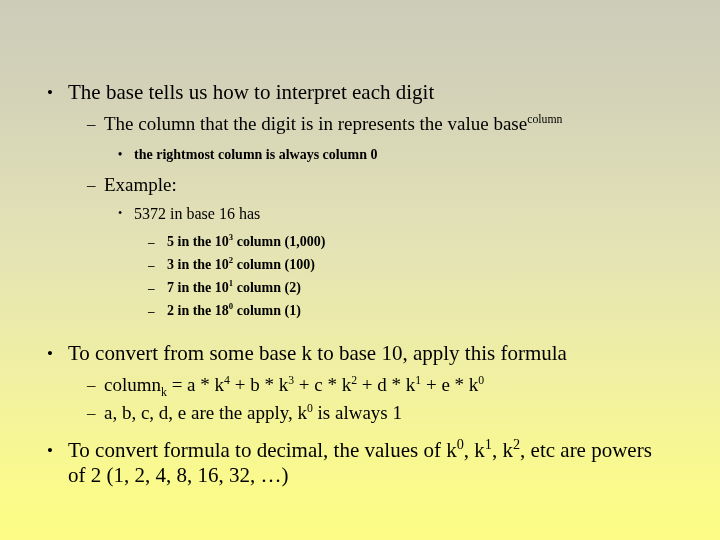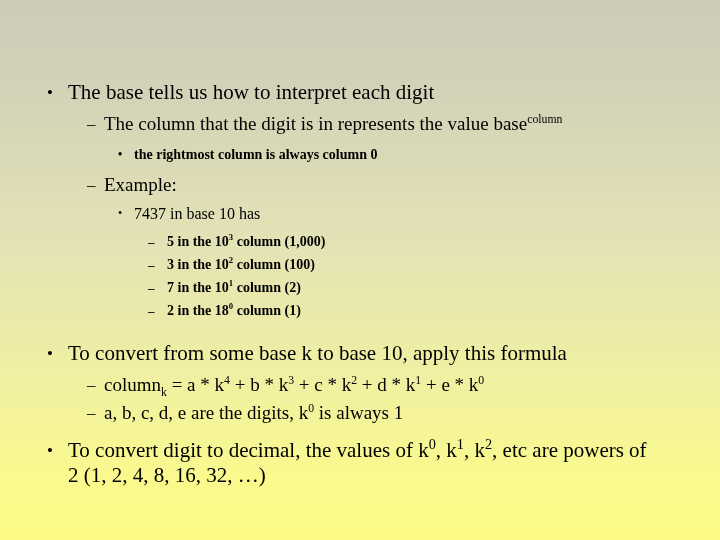--- a/index.html
+++ b/index.html
@@ -165,21 +165,21 @@
       <span class="txt">the rightmost column is always column 0</span>
     </div>
 
     <div class="row lvl2 sp-10">
       <span class="bullet">–</span>
       <span class="txt">Example:</span>
     </div>
 
     <div class="row lvl3 plain sp-8">
       <span class="bullet">•</span>
-      <span class="txt">7437 in base 10 has</span>
+      <span class="txt">5372 in base 16 has</span>
     </div>
 
     <div class="row lvl4 sp-10">
       <span class="bullet">–</span>
       <span class="txt nowrap"><span>5 in the 10</span><sup>3</sup><span> column (1,000)</span></span>
     </div>
 
     <div class="row lvl4 sp-6">
       <span class="bullet">–</span>
       <span class="txt nowrap"><span>3 in the 10</span><sup>2</sup><span> column (100)</span></span>
@@ -200,22 +200,22 @@
       <span class="txt">To convert from some base k to base 10, apply this formula</span>
     </div>
 
     <div class="row lvl2 sp-8">
       <span class="bullet">–</span>
       <span class="txt nowrap"><span>column</span><sub>k</sub><span> = a * k</span><sup>4</sup><span> + b * k</span><sup>3</sup><span> + c * k</span><sup>2</sup><span> + d * k</span><sup>1</sup><span> + e * k</span><sup>0</sup></span>
     </div>
 
     <div class="row lvl2 sp-6">
       <span class="bullet">–</span>
-      <span class="txt nowrap"><span>a, b, c, d, e are the digits, k</span><sup>0</sup><span> is always 1</span></span>
+      <span class="txt nowrap"><span>a, b, c, d, e are the apply, k</span><sup>0</sup><span> is always 1</span></span>
     </div>
 
     <div class="row lvl1 sp-14">
       <span class="bullet">•</span>
-      <span class="txt"><span>To convert digit to decimal, the values of k</span><sup class="supsm">0</sup><span>, k</span><sup class="supsm">1</sup><span>, k</span><sup class="supsm">2</sup><span>, etc are powers of 2 (1, 2, 4, 8, 16, 32, …)</span></span>
+      <span class="txt"><span>To convert formula to decimal, the values of k</span><sup class="supsm">0</sup><span>, k</span><sup class="supsm">1</sup><span>, k</span><sup class="supsm">2</sup><span>, etc are powers of 2 (1, 2, 4, 8, 16, 32, …)</span></span>
     </div>
 
   </div>
 </div>
 
 </body></html>

